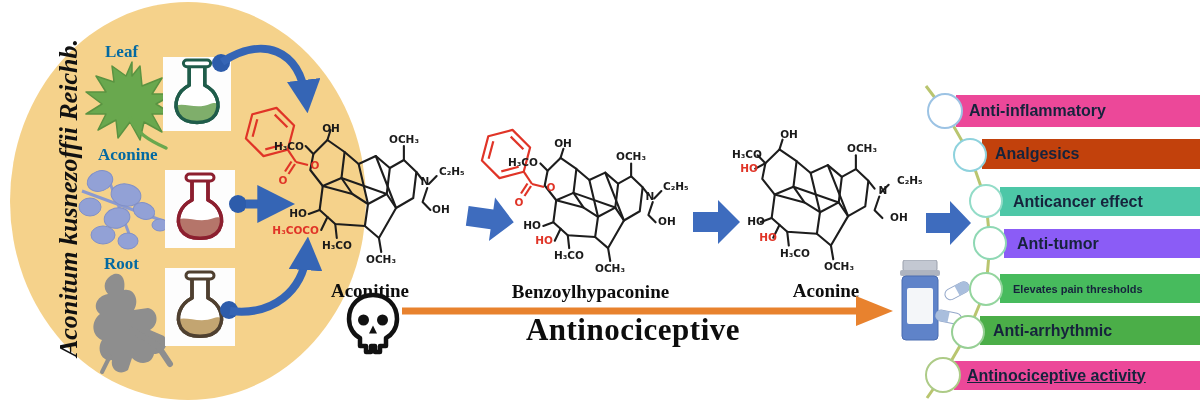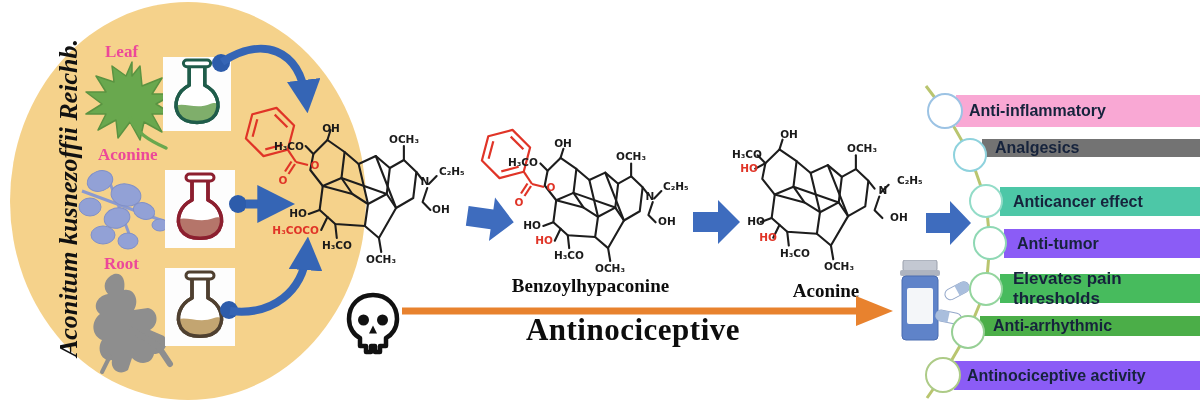--- a/index.html
+++ b/index.html
@@ -2,21 +2,21 @@
 <html><head>
 <meta charset="utf-8">
 <style>
   html,body{margin:0;padding:0;background:#fff;}
   #canvas{position:relative;width:1200px;height:402px;background:#ffffff;overflow:hidden;
           font-family:"Liberation Serif",serif;}
   .abs{position:absolute;}
   .ellipse{left:10px;top:2px;width:356px;height:398px;border-radius:50%;}
   .vtitle{left:-102px;top:180px;width:348px;height:36px;transform:rotate(-90deg);
           font:600 italic 26px "Liberation Serif",serif;color:#111;text-align:center;white-space:nowrap;}
-  .part-label{font:700 17px "Liberation Serif",serif;color:#ec4899;}
+  .part-label{font:700 17px "Liberation Serif",serif;color:#0369a1;}
   .flaskbox{background:#fdfdfd;display:flex;align-items:center;justify-content:center;}
   .mol-name{font:700 19px "Liberation Serif",serif;color:#0d0d0d;text-align:center;}
   .detox-label{font:700 31px "Liberation Serif",serif;color:#0d0d0d;text-align:center;letter-spacing:.5px;}
   .bar{display:flex;align-items:center;padding-left:13px;box-sizing:border-box;
        font:700 16px "Liberation Sans",sans-serif;color:#16233c;z-index:20;}
   .node-circle{background:#fff;border:2.5px solid #9cc3e4;border-radius:50%;box-sizing:border-box;z-index:40;}
   svg text.mlabel{font:700 10.5px "DejaVu Sans",sans-serif;}
   .mol-svg{z-index:15;}
   #arrows{left:0;top:0;z-index:30;pointer-events:none;}
 </style>
@@ -140,20 +140,21 @@
         <text x="205" y="83" text-anchor="start" fill="#1a1a1a" class="mlabel">C₂H₅</text>
         <text x="198" y="121" text-anchor="start" fill="#1a1a1a" class="mlabel">OH</text>
         <text x="73" y="125" text-anchor="end" fill="#1a1a1a" class="mlabel">HO</text>
         <text x="85" y="142" text-anchor="end" fill="#e03427" class="mlabel">H₃COCO</text>
         <text x="103" y="157" text-anchor="middle" fill="#1a1a1a" class="mlabel">H₃CO</text>
         <text x="147" y="171" text-anchor="middle" fill="#1a1a1a" class="mlabel">OCH₃</text>
         <text x="49" y="92" text-anchor="middle" fill="#e03427" class="mlabel">O</text>
         <text x="81" y="77" text-anchor="middle" fill="#e03427" class="mlabel">O</text>
       </g>
   </svg>
+  <div class="abs mol-name" style="left:310px;top:280px;width:120px;">Aconitine</div>
 
   <svg class="abs mol-svg" style="left:468px;top:112px;" width="250" height="190" viewBox="0 0 250 190">
     <use href="#benzoyl" transform="translate(38,42)"></use>
     <g transform="translate(58,22) scale(0.72,0.92)">
       <use href="#cage"></use>
     </g>
     <g>
         <text x="95" y="35" text-anchor="middle" fill="#1a1a1a" class="mlabel">OH</text>
         <text x="70" y="54" text-anchor="end" fill="#1a1a1a" class="mlabel">H₃CO</text>
         <text x="163" y="48" text-anchor="middle" fill="#1a1a1a" class="mlabel">OCH₃</text>
@@ -161,21 +162,21 @@
         <text x="195" y="78" text-anchor="start" fill="#1a1a1a" class="mlabel">C₂H₅</text>
         <text x="190" y="113" text-anchor="start" fill="#1a1a1a" class="mlabel">OH</text>
         <text x="73" y="117" text-anchor="end" fill="#1a1a1a" class="mlabel">HO</text>
         <text x="85" y="132" text-anchor="end" fill="#e03427" class="mlabel">HO</text>
         <text x="101" y="147" text-anchor="middle" fill="#1a1a1a" class="mlabel">H₃CO</text>
         <text x="142" y="160" text-anchor="middle" fill="#1a1a1a" class="mlabel">OCH₃</text>
         <text x="51" y="94" text-anchor="middle" fill="#e03427" class="mlabel">O</text>
         <text x="83" y="79" text-anchor="middle" fill="#e03427" class="mlabel">O</text>
       </g>
   </svg>
-  <div class="abs mol-name" style="left:488px;top:275px;width:205px;">Benzoylhypaconine</div>
+  <div class="abs mol-name" style="left:488px;top:281px;width:205px;">Benzoylhypaconine</div>
 
   <svg class="abs mol-svg" style="left:712px;top:98px;" width="265" height="190" viewBox="0 0 265 190">
     <g transform="translate(30,26) scale(0.78,0.98)">
       <use href="#cage"></use>
       <path d="M30,40 L16,46" fill="none" stroke="#1d1d1d" stroke-width="2.1" vector-effect="non-scaling-stroke"></path>
     </g>
     <g>
         <text x="77" y="40" text-anchor="middle" fill="#1a1a1a" class="mlabel">OH</text>
         <text x="50" y="60" text-anchor="end" fill="#1a1a1a" class="mlabel">H₃CO</text>
         <text x="46" y="74" text-anchor="end" fill="#e03427" class="mlabel">HO</text>
@@ -208,39 +209,39 @@
     <g transform="translate(50,32) rotate(-28)">
       <rect x="0" y="0" width="26" height="11" rx="5.5" fill="#fff" stroke="#93a7c9"></rect>
       <path d="M13,0 h7.5 a5.5,5.5 0 0 1 5.5,5.5 a5.5,5.5 0 0 1 -5.5,5.5 h-7.5 Z" fill="#a9bedd"></path>
     </g>
     <g transform="translate(44,49) rotate(12)">
       <rect x="0" y="0" width="26" height="11" rx="5.5" fill="#fff" stroke="#93a7c9"></rect>
       <path d="M0,5.5 a5.5,5.5 0 0 1 5.5,-5.5 h7.5 v11 h-7.5 a5.5,5.5 0 0 1 -5.5,-5.5 Z" fill="#a9bedd"></path>
     </g>
   </svg>
 
-  <div class="abs bar" style="top: 95px; left: 956px; height: 32px; width: 244px; background-color: #f9a8d4;">
+  <div class="abs bar" style="top: 95px; left: 956px; height: 32px; width: 244px; background-color: #ec4899;">
     <span>Anti-inflammatory</span>
     </div>
-  <div class="abs bar" style="top: 139px; left: 982px; height: 18px; width: 218px; background-color: #737373;">
+  <div class="abs bar" style="top: 139px; left: 982px; height: 30px; width: 218px; background-color: #c2410c;">
     <span>Analgesics</span>
     </div>
   <div class="abs bar" style="top: 187px; left: 1000px; height: 29px; width: 220px; background-color: rgb(77, 199, 167);">
     <span>Anticancer effect</span>
     </div>
   <div class="abs bar" style="top: 229px; left: 1004px; height: 29px; width: 196px; background-color: #8b5cf6;">
     <span>Anti-tumor</span>
     </div>
-  <div class="abs bar" style="top: 274px; left: 1000px; height: 29px; width: 200px; font-size: 17px; background-color: rgb(71, 187, 93);">
+  <div class="abs bar" style="top: 274px; left: 1000px; height: 29px; width: 200px; font-size: 11px; background-color: rgb(71, 187, 93);">
     <span>Elevates pain thresholds</span>
     </div>
-  <div class="abs bar" style="top: 316px; left: 980px; height: 20px; width: 220px; background-color: rgb(75, 174, 72);">
+  <div class="abs bar" style="top: 316px; left: 980px; height: 29px; width: 220px; background-color: rgb(75, 174, 72);">
     <span>Anti-arrhythmic</span>
     </div>
-  <div class="abs bar" style="top: 361px; left: 954px; height: 29px; width: 246px; background-color: #8b5cf6;">
+  <div class="abs bar" style="top: 361px; left: 954px; height: 29px; width: 246px; background-color: #ec4899; text-decoration: underline;">
     <span>Antinociceptive activity</span>
     </div>
 
   <div class="abs node-circle" style="left: 927px; top: 93px; width: 36px; height: 36px; border-color: rgb(156, 195, 228);"></div>
   <div class="abs node-circle" style="left: 953px; top: 138px; width: 34px; height: 34px; border-color: rgb(142, 210, 221);"></div>
   <div class="abs node-circle" style="left: 969px; top: 184px; width: 34px; height: 34px; border-color: rgb(147, 220, 200);"></div>
   <div class="abs node-circle" style="left: 973px; top: 226px; width: 34px; height: 34px; border-color: rgb(143, 216, 180);"></div>
   <div class="abs node-circle" style="left: 969px; top: 272px; width: 34px; height: 34px; border-color: rgb(148, 213, 158);"></div>
   <div class="abs node-circle" style="left: 951px; top: 315px; width: 34px; height: 34px; border-color: rgb(151, 207, 149);"></div>
   <div class="abs node-circle" style="left: 925px; top: 357px; width: 36px; height: 36px; border-color: rgb(173, 203, 135);"></div>

